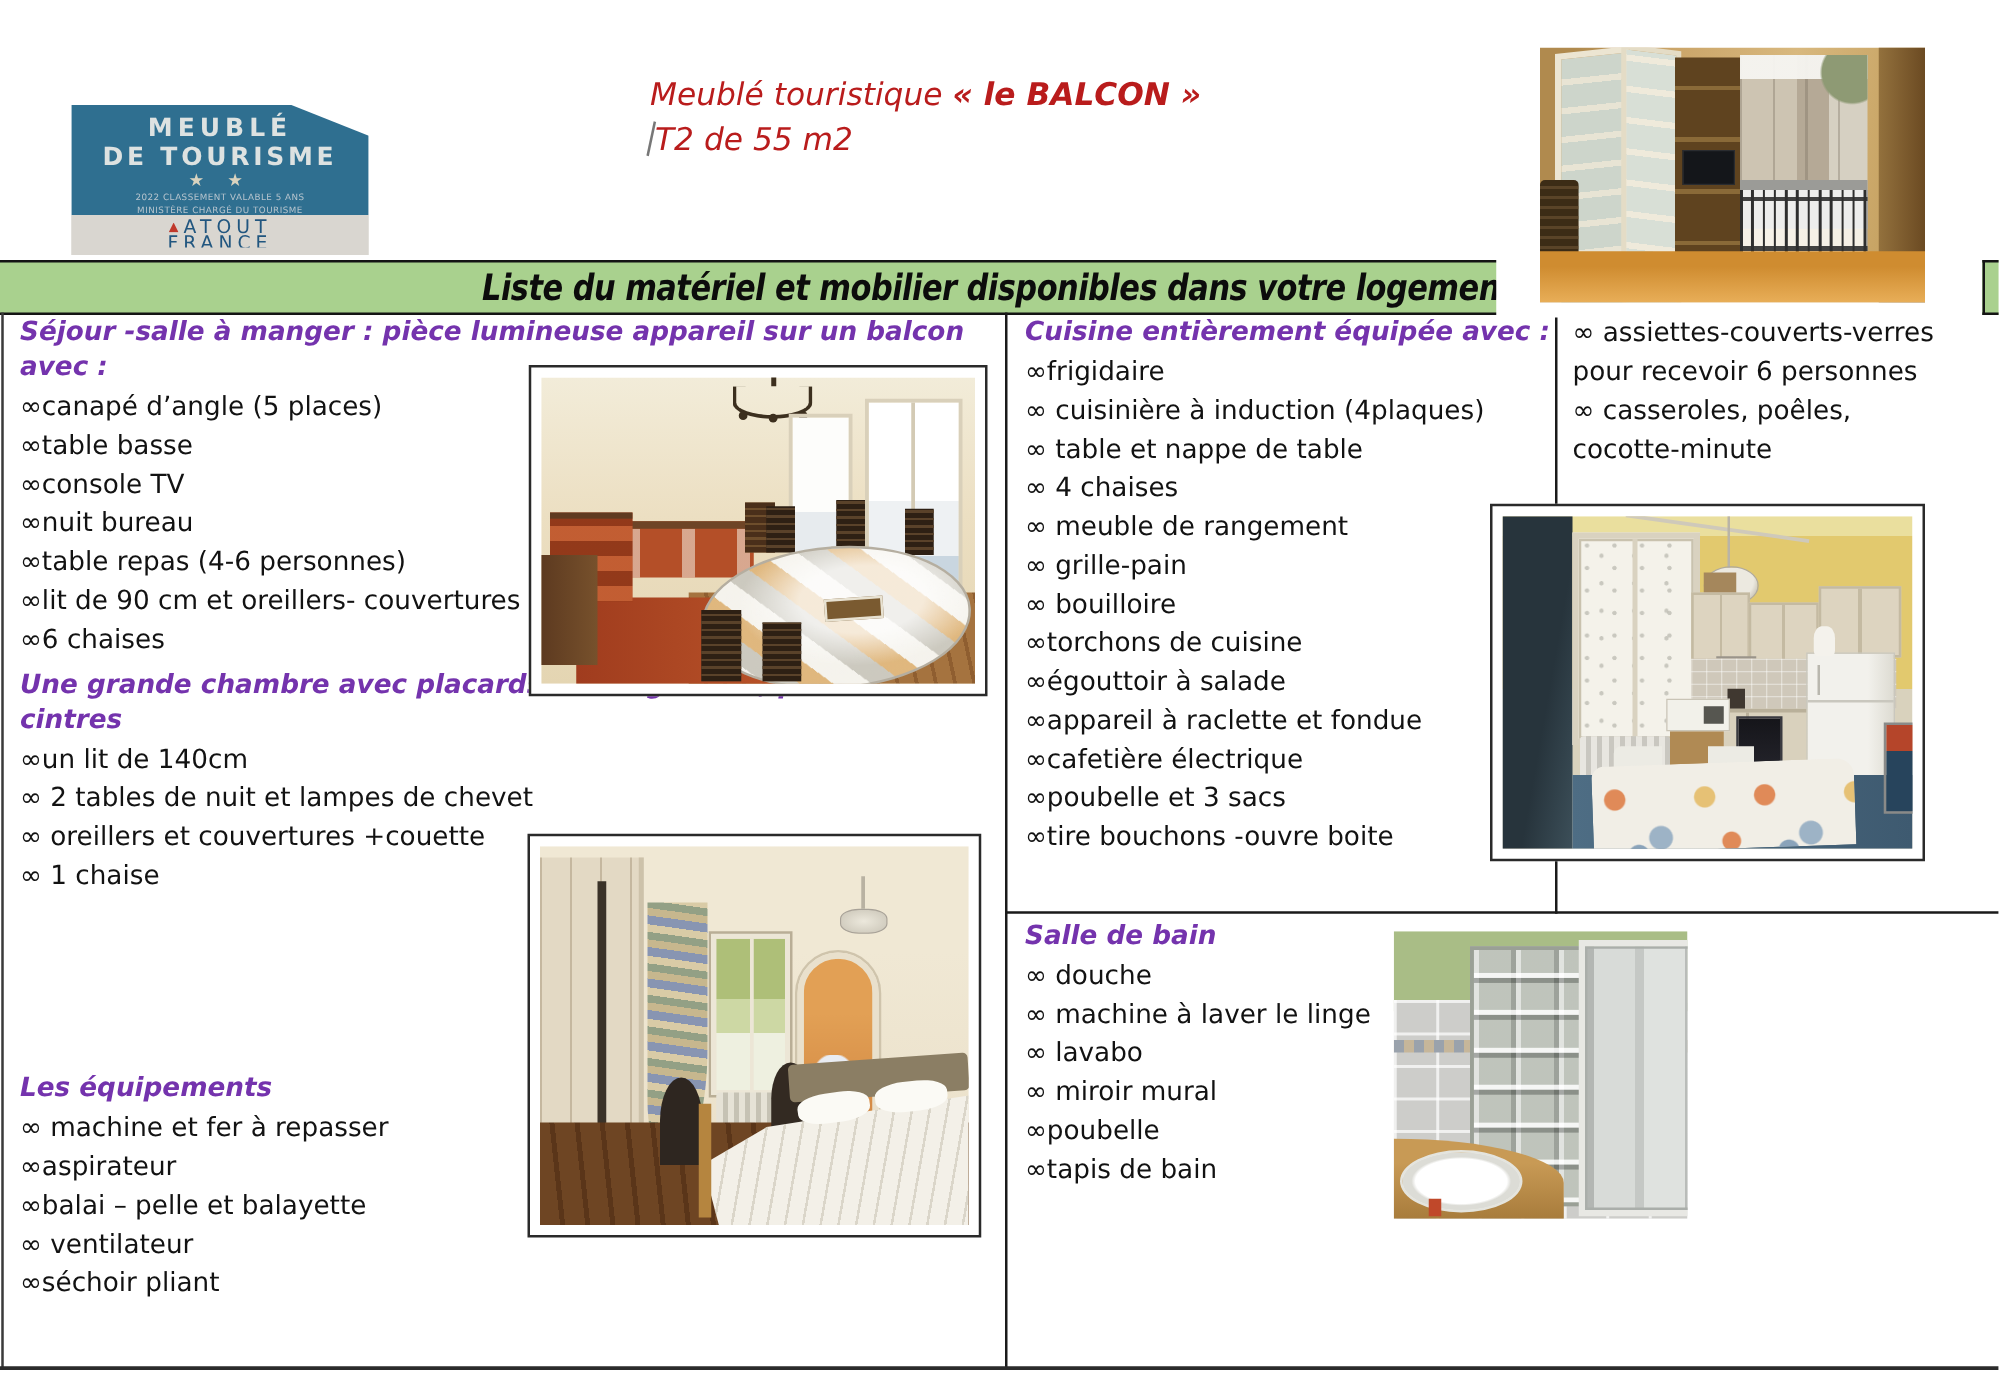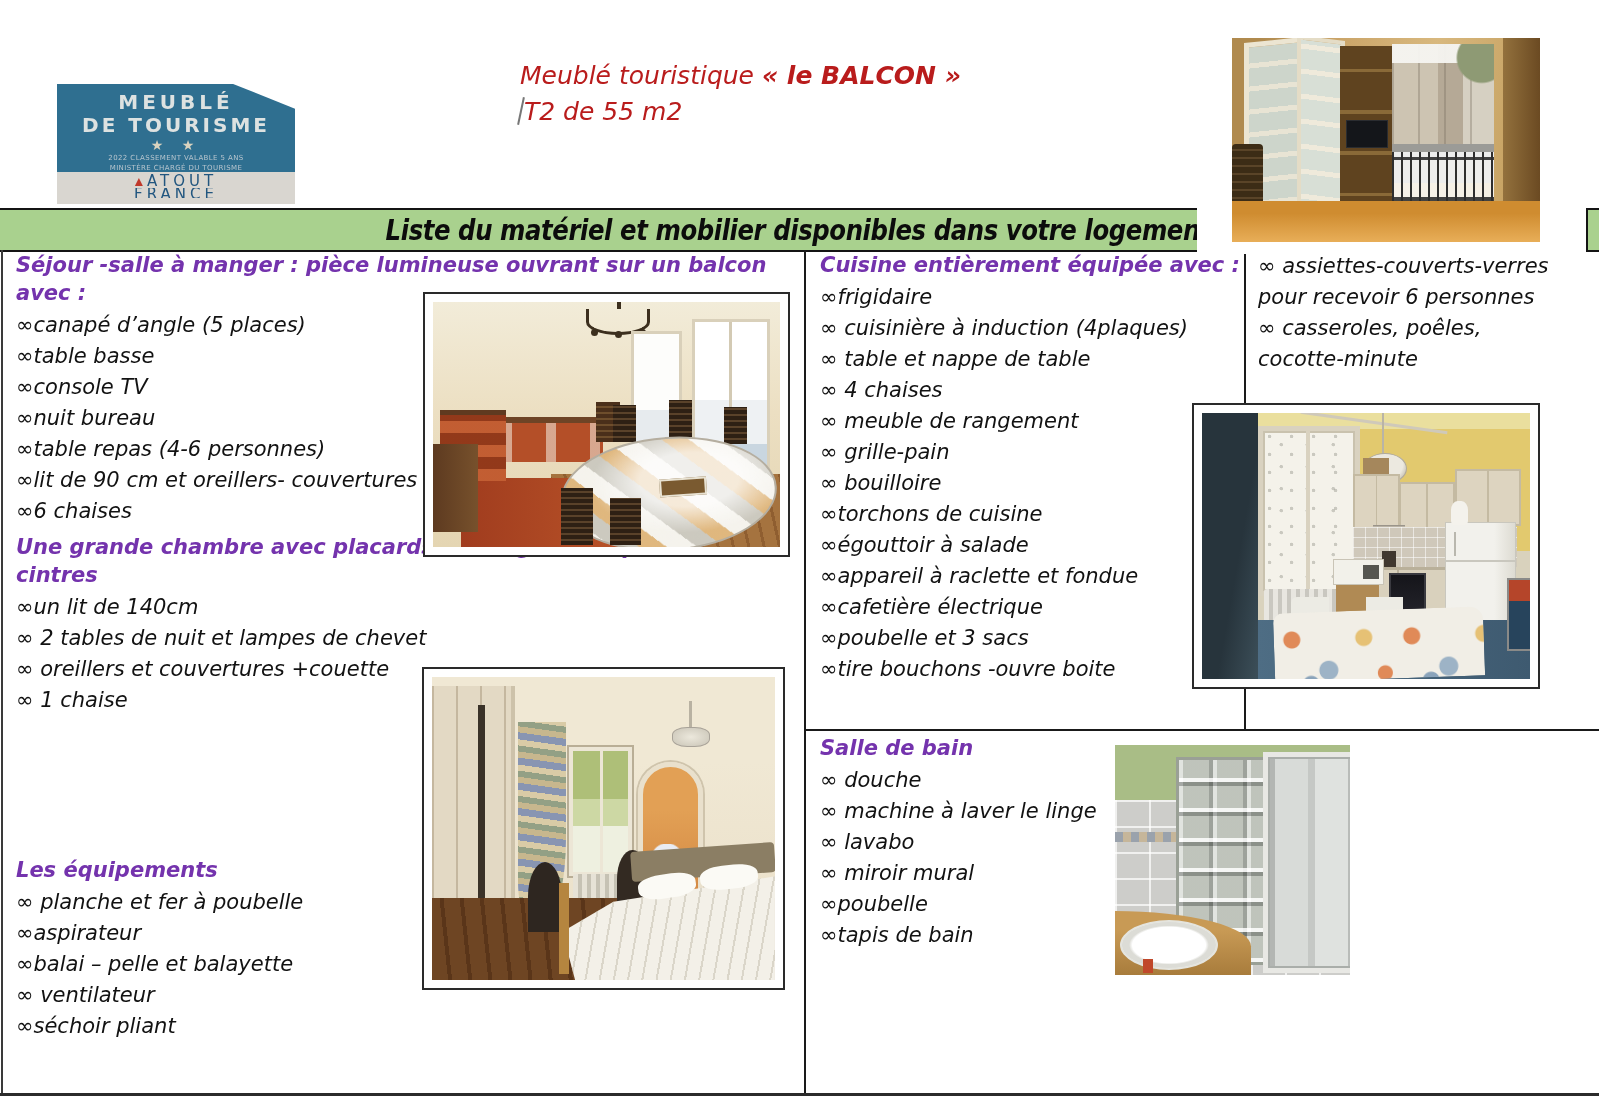--- a/index.html
+++ b/index.html
@@ -45,21 +45,21 @@
   .vline,.hline{position:absolute;background:#1a1a1a;z-index:1;}
   #border-left{left:1px;top:250px;width:2px;height:845px;background:#3a3a3a;}
   #border-v1{left:804px;top:250px;width:2px;height:845px;}
   #border-v2{left:1244px;top:250px;width:2px;height:481px;}
   #border-h1{left:804px;top:729px;width:795px;height:2px;}
   #border-bottom{left:0;top:1093px;width:1599px;height:2.5px;background:#2b2b2b;}
 
   
   .tblock{position:absolute;z-index:1;}
   .h{font-weight:700;font-style:italic;font-size:21px;line-height:28px;color:#7433ad;margin-bottom:3px;}
-  .item{font-style:italic;font-size:21px;line-height:31px;color:#121212;white-space:nowrap;}
+  .item{font-size:21px;line-height:31px;color:#121212;white-space:nowrap;}
   #sejour-block{left:16px;top:251px;width:400px;}
   #chambre-block{left:16px;top:533px;width:770px;}
   #equip-block{left:16px;top:856px;width:400px;}
   #cuisine-block{left:820px;top:251px;width:420px;}
   #vaisselle-block{left:1258px;top:251px;width:330px;}
   #sdb-block{left:820px;top:734px;width:300px;}
 
   
   .frame{position:absolute;background:#fff;border:2px solid #2a2a2a;padding:8px;box-sizing:border-box;z-index:5;}
   .art{position:relative;width:100%;height:100%;overflow:hidden;}
@@ -263,41 +263,41 @@
   <div id="banner-cover"></div>
   <div id="banner-strip"></div>
 
   <div class="vline" id="border-left"></div>
   <div class="vline" id="border-v1"></div>
   <div class="vline" id="border-v2"></div>
   <div class="hline" id="border-h1"></div>
   <div class="hline" id="border-bottom"></div>
 
   <div class="tblock" id="sejour-block">
-    <div class="h" style="width:780px">Séjour -salle à manger : pièce lumineuse ouvrant sur un balcon avec :</div>
+    <div class="h" style="width:780px">Séjour -salle à manger : pièce lumineuse appareil sur un balcon avec :</div>
     <div class="item">∞canapé d’angle (5 places)</div>
     <div class="item">∞table basse</div>
     <div class="item">∞console TV</div>
     <div class="item">∞nuit bureau</div>
     <div class="item">∞table repas (4-6 personnes)</div>
     <div class="item">∞lit de 90 cm et oreillers- couvertures</div>
     <div class="item">∞6 chaises</div>
   </div>
 
   <div class="tblock" id="chambre-block">
     <div class="h">Une grande chambre avec placards de rangement, penderie et cintres</div>
     <div class="item">∞un lit de 140cm</div>
     <div class="item">∞ 2 tables de nuit et lampes de chevet</div>
     <div class="item">∞ oreillers et couvertures +couette</div>
     <div class="item">∞ 1 chaise</div>
   </div>
 
   <div class="tblock" id="equip-block">
     <div class="h">Les équipements</div>
-    <div class="item">∞ planche et fer à poubelle</div>
+    <div class="item">∞ machine et fer à repasser</div>
     <div class="item">∞aspirateur</div>
     <div class="item">∞balai – pelle et balayette</div>
     <div class="item">∞ ventilateur</div>
     <div class="item">∞séchoir pliant</div>
   </div>
 
   <div class="tblock" id="cuisine-block">
     <div class="h">Cuisine entièrement équipée avec :</div>
     <div class="item">∞frigidaire</div>
     <div class="item">∞ cuisinière à induction (4plaques)</div>

